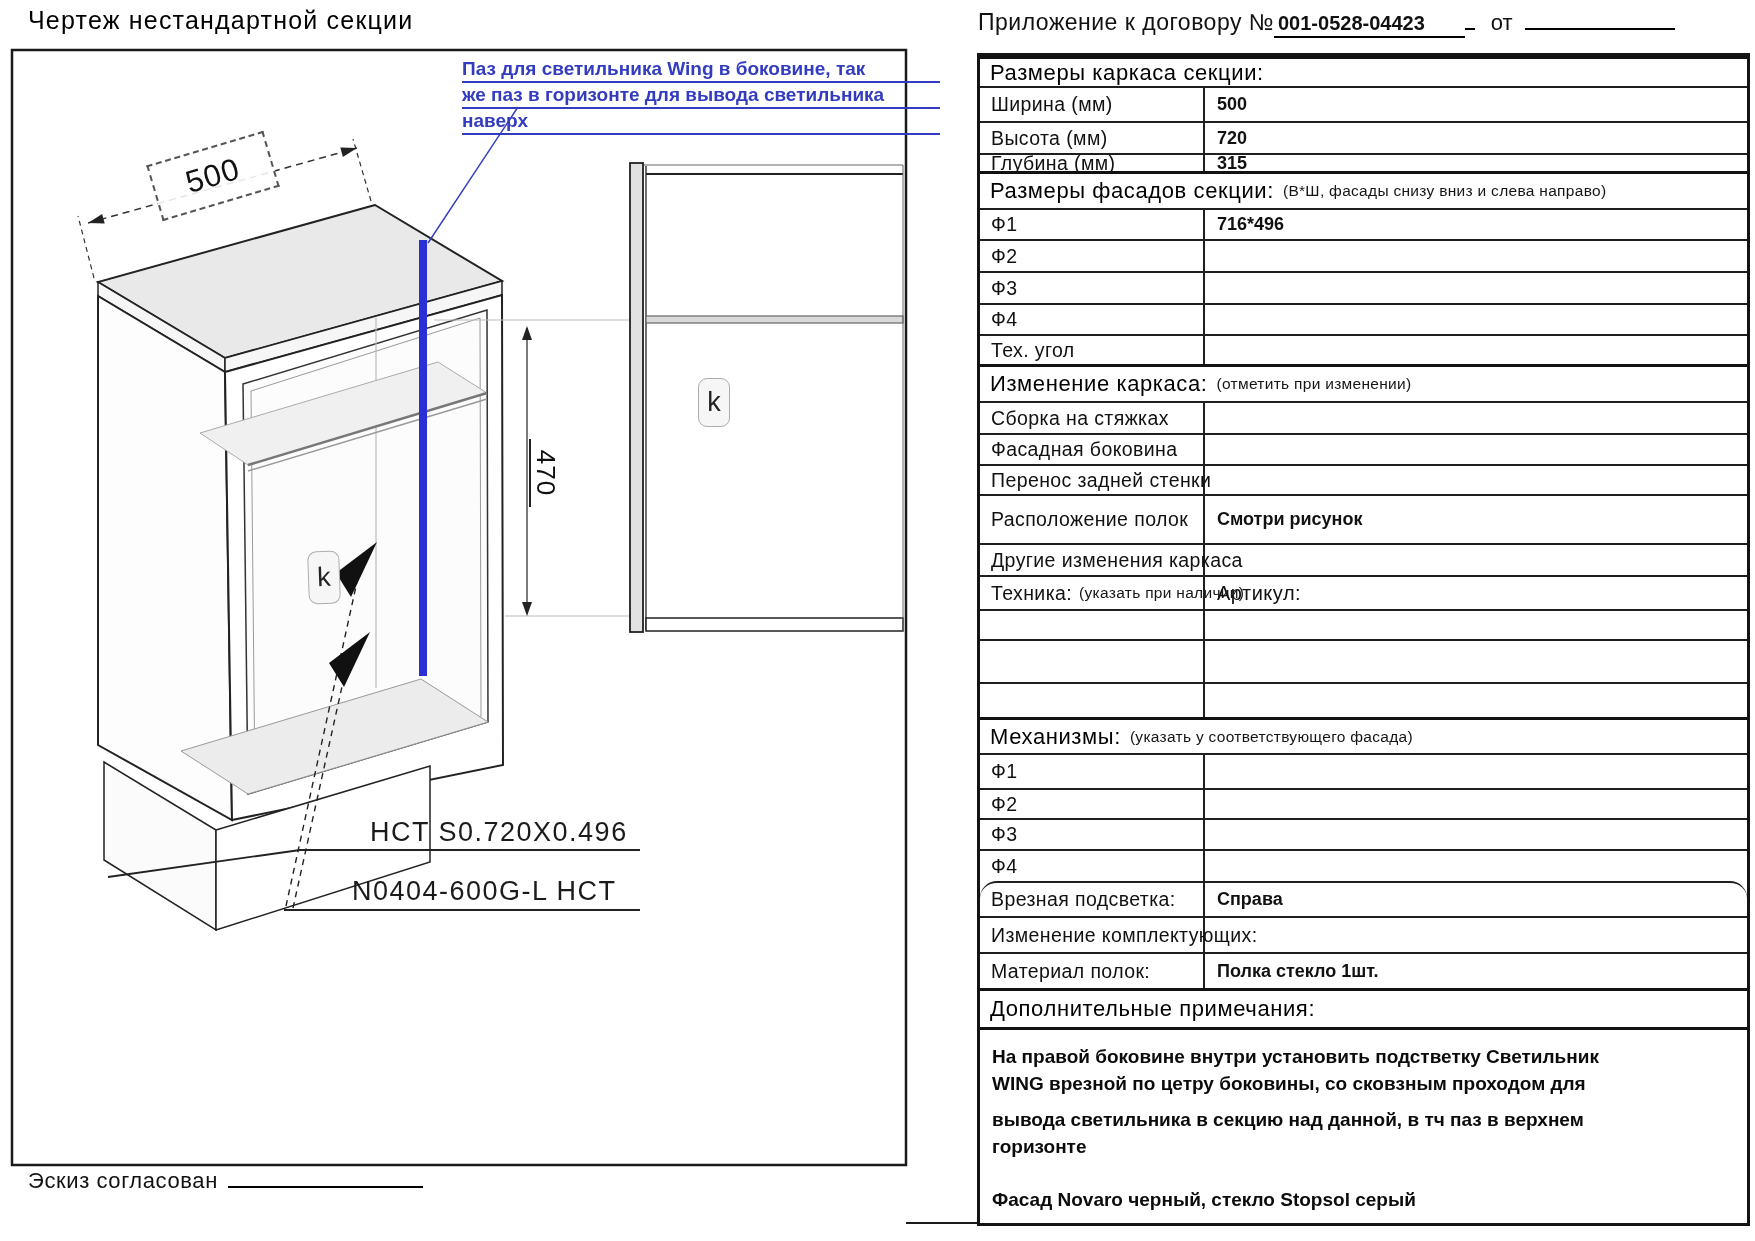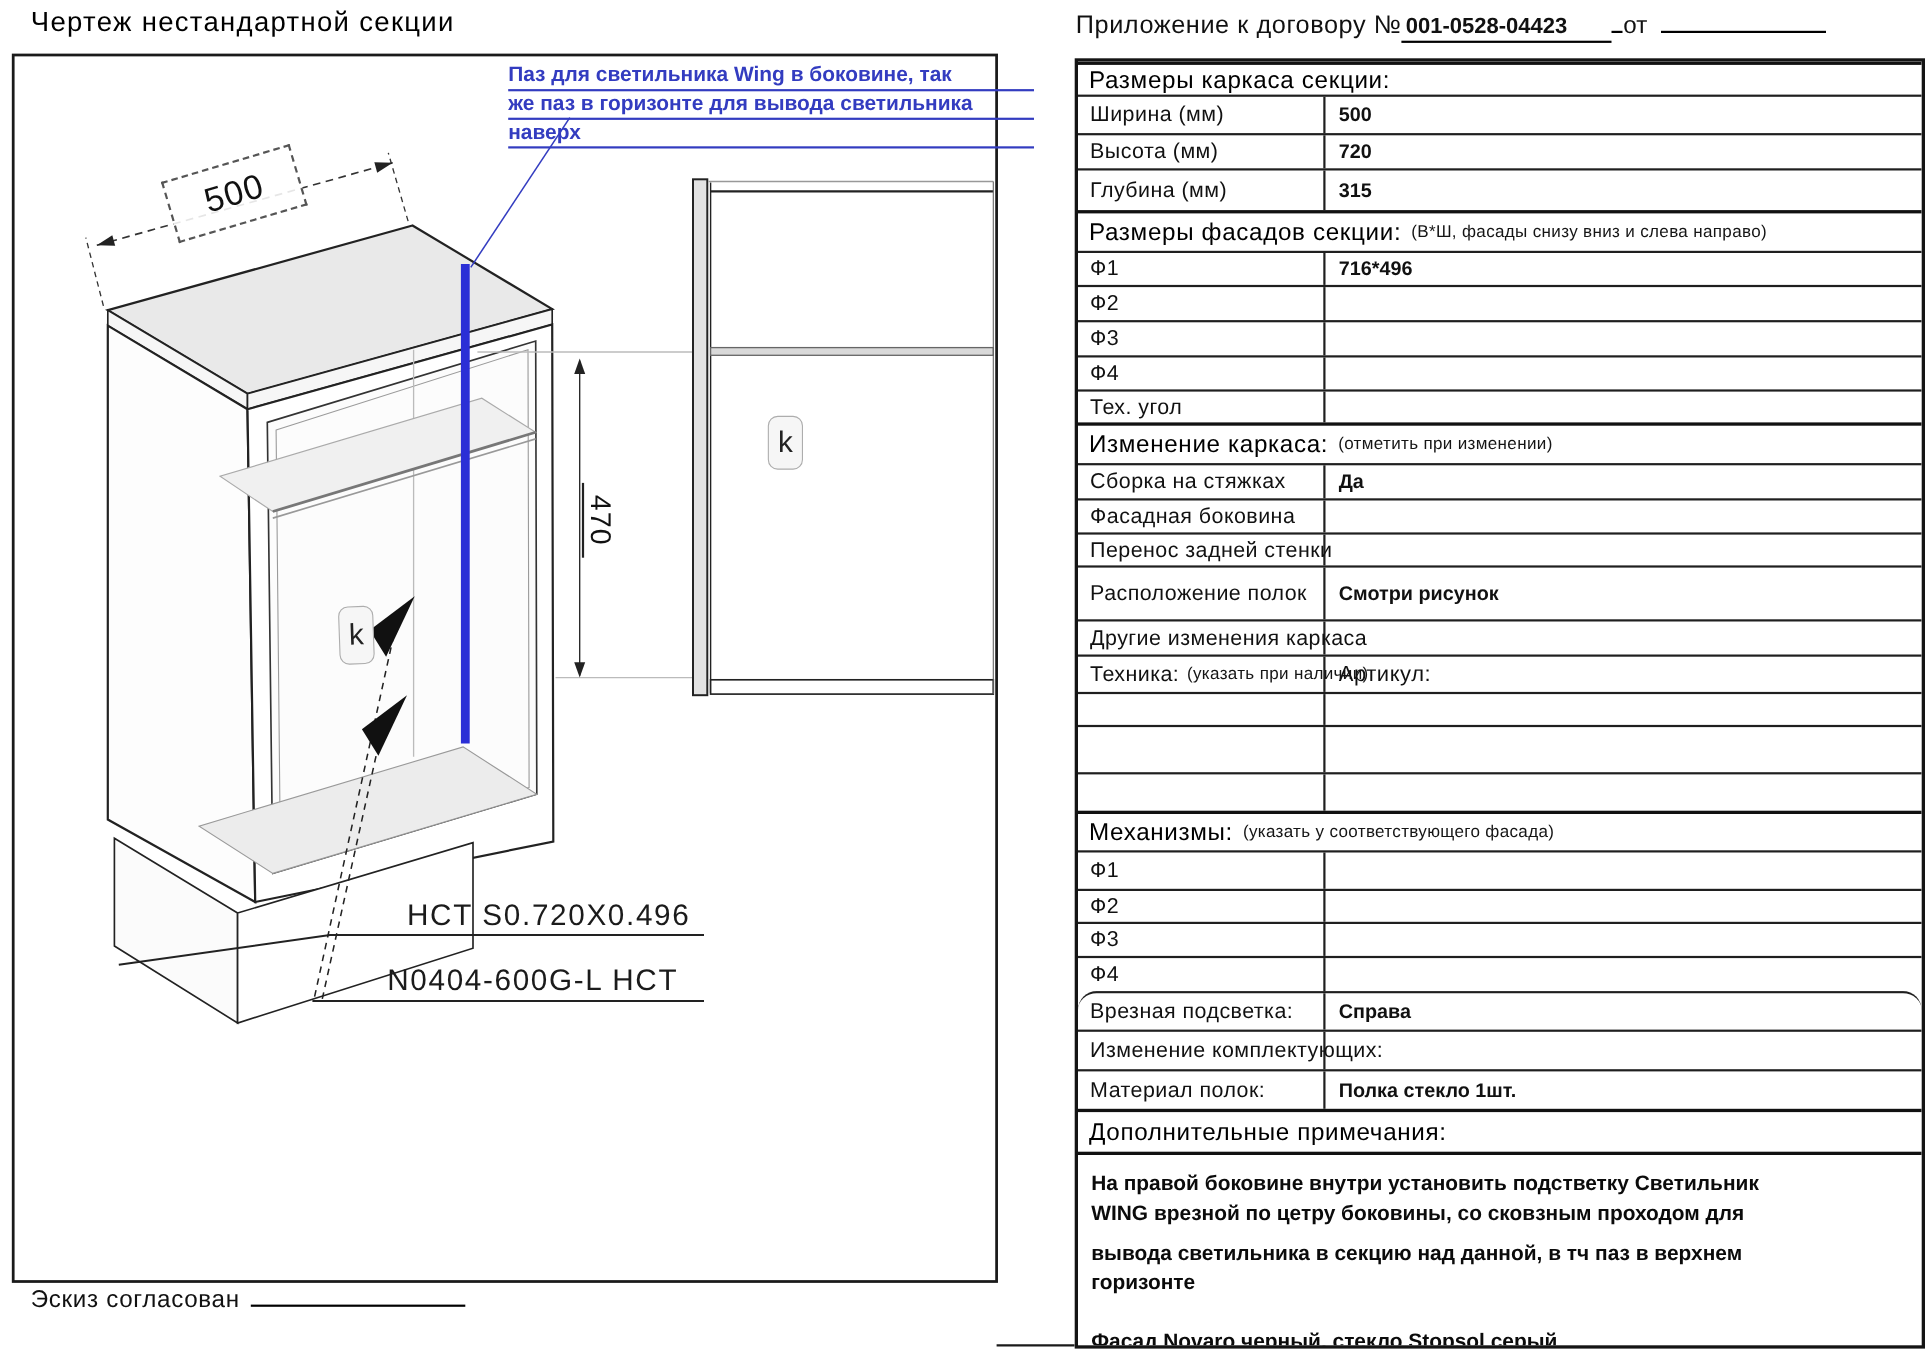--- a/index.html
+++ b/index.html
@@ -9,21 +9,21 @@
   }
   svg{position:absolute;left:0;top:0;z-index:1}
   .txt{position:absolute;z-index:2}
 
   
   #page-title{left:28px;top:6px;font-size:25px;letter-spacing:1.2px;color:#000;white-space:nowrap}
   #doc-header{left:978px;top:6px;width:772px;display:flex;align-items:baseline;white-space:nowrap}
   .hdr-pre{font-size:23px;letter-spacing:.5px}
   .hdr-num{font-weight:bold;font-size:20px;border-bottom:2px solid #000;padding:0 40px 1px 4px}
   .hdr-line{border-bottom:2px solid #000;height:22px;display:inline-block}
-  .hdr-ot{margin-left:1px;margin-right:12px;font-size:22px}
+  .hdr-ot{margin-left:16px;margin-right:12px;font-size:22px}
 
   
   #annotation{left:462px;top:57px;width:478px;color:var(--annotation-blue,#333cc0);
     font-size:19px;font-weight:bold;line-height:23px;z-index:2}
   #annotation > div{border-bottom:2px solid var(--annotation-blue,#333cc0);padding-bottom:1px}
 
   
   #dim-500{left:152px;top:147px;width:118px;height:54px;border:2px dashed #555;
     transform:rotate(-16.5deg);display:flex;align-items:center;justify-content:center;
     font-size:31px;letter-spacing:1px;background:rgba(255,255,255,.88);color:#111}
@@ -161,21 +161,21 @@
           <span>Ширина (мм)</span>
         </div>
         <div class="cell value">500</div>
       </div>
       <div class="trow row" style="height: 32px;">
         <div class="cell label">
           <span>Высота (мм)</span>
         </div>
         <div class="cell value">720</div>
       </div>
-      <div class="trow row" style="height: 38px;">
+      <div class="trow row" style="height: 18px;">
         <div class="cell label">
           <span>Глубина (мм)</span>
         </div>
         <div class="cell value">315</div>
       </div>
       <div class="trow header" style="height: 37px;">
         <span class="hlabel">Размеры фасадов секции:</span>
         <span class="hnote">(В*Ш, фасады снизу вниз и слева направо)</span>
       </div>
       <div class="trow row" style="height: 31px;">
@@ -209,21 +209,20 @@
         <div class="cell value"></div>
       </div>
       <div class="trow header" style="height: 37px;">
         <span class="hlabel">Изменение каркаса:</span>
         <span class="hnote">(отметить при изменении)</span>
       </div>
       <div class="trow row" style="height: 32px; justify-content: space-between;">
         <div class="cell label">
           <span>Сборка на стяжках</span>
         </div>
-        <div class="cell value">Да</div>
       </div>
       <div class="trow row" style="height: 31px;">
         <div class="cell label">
           <span>Фасадная боковина</span>
         </div>
         <div class="cell value"></div>
       </div>
       <div class="trow row" style="height: 30px;">
         <div class="cell label">
           <span>Перенос задней стенки</span>

